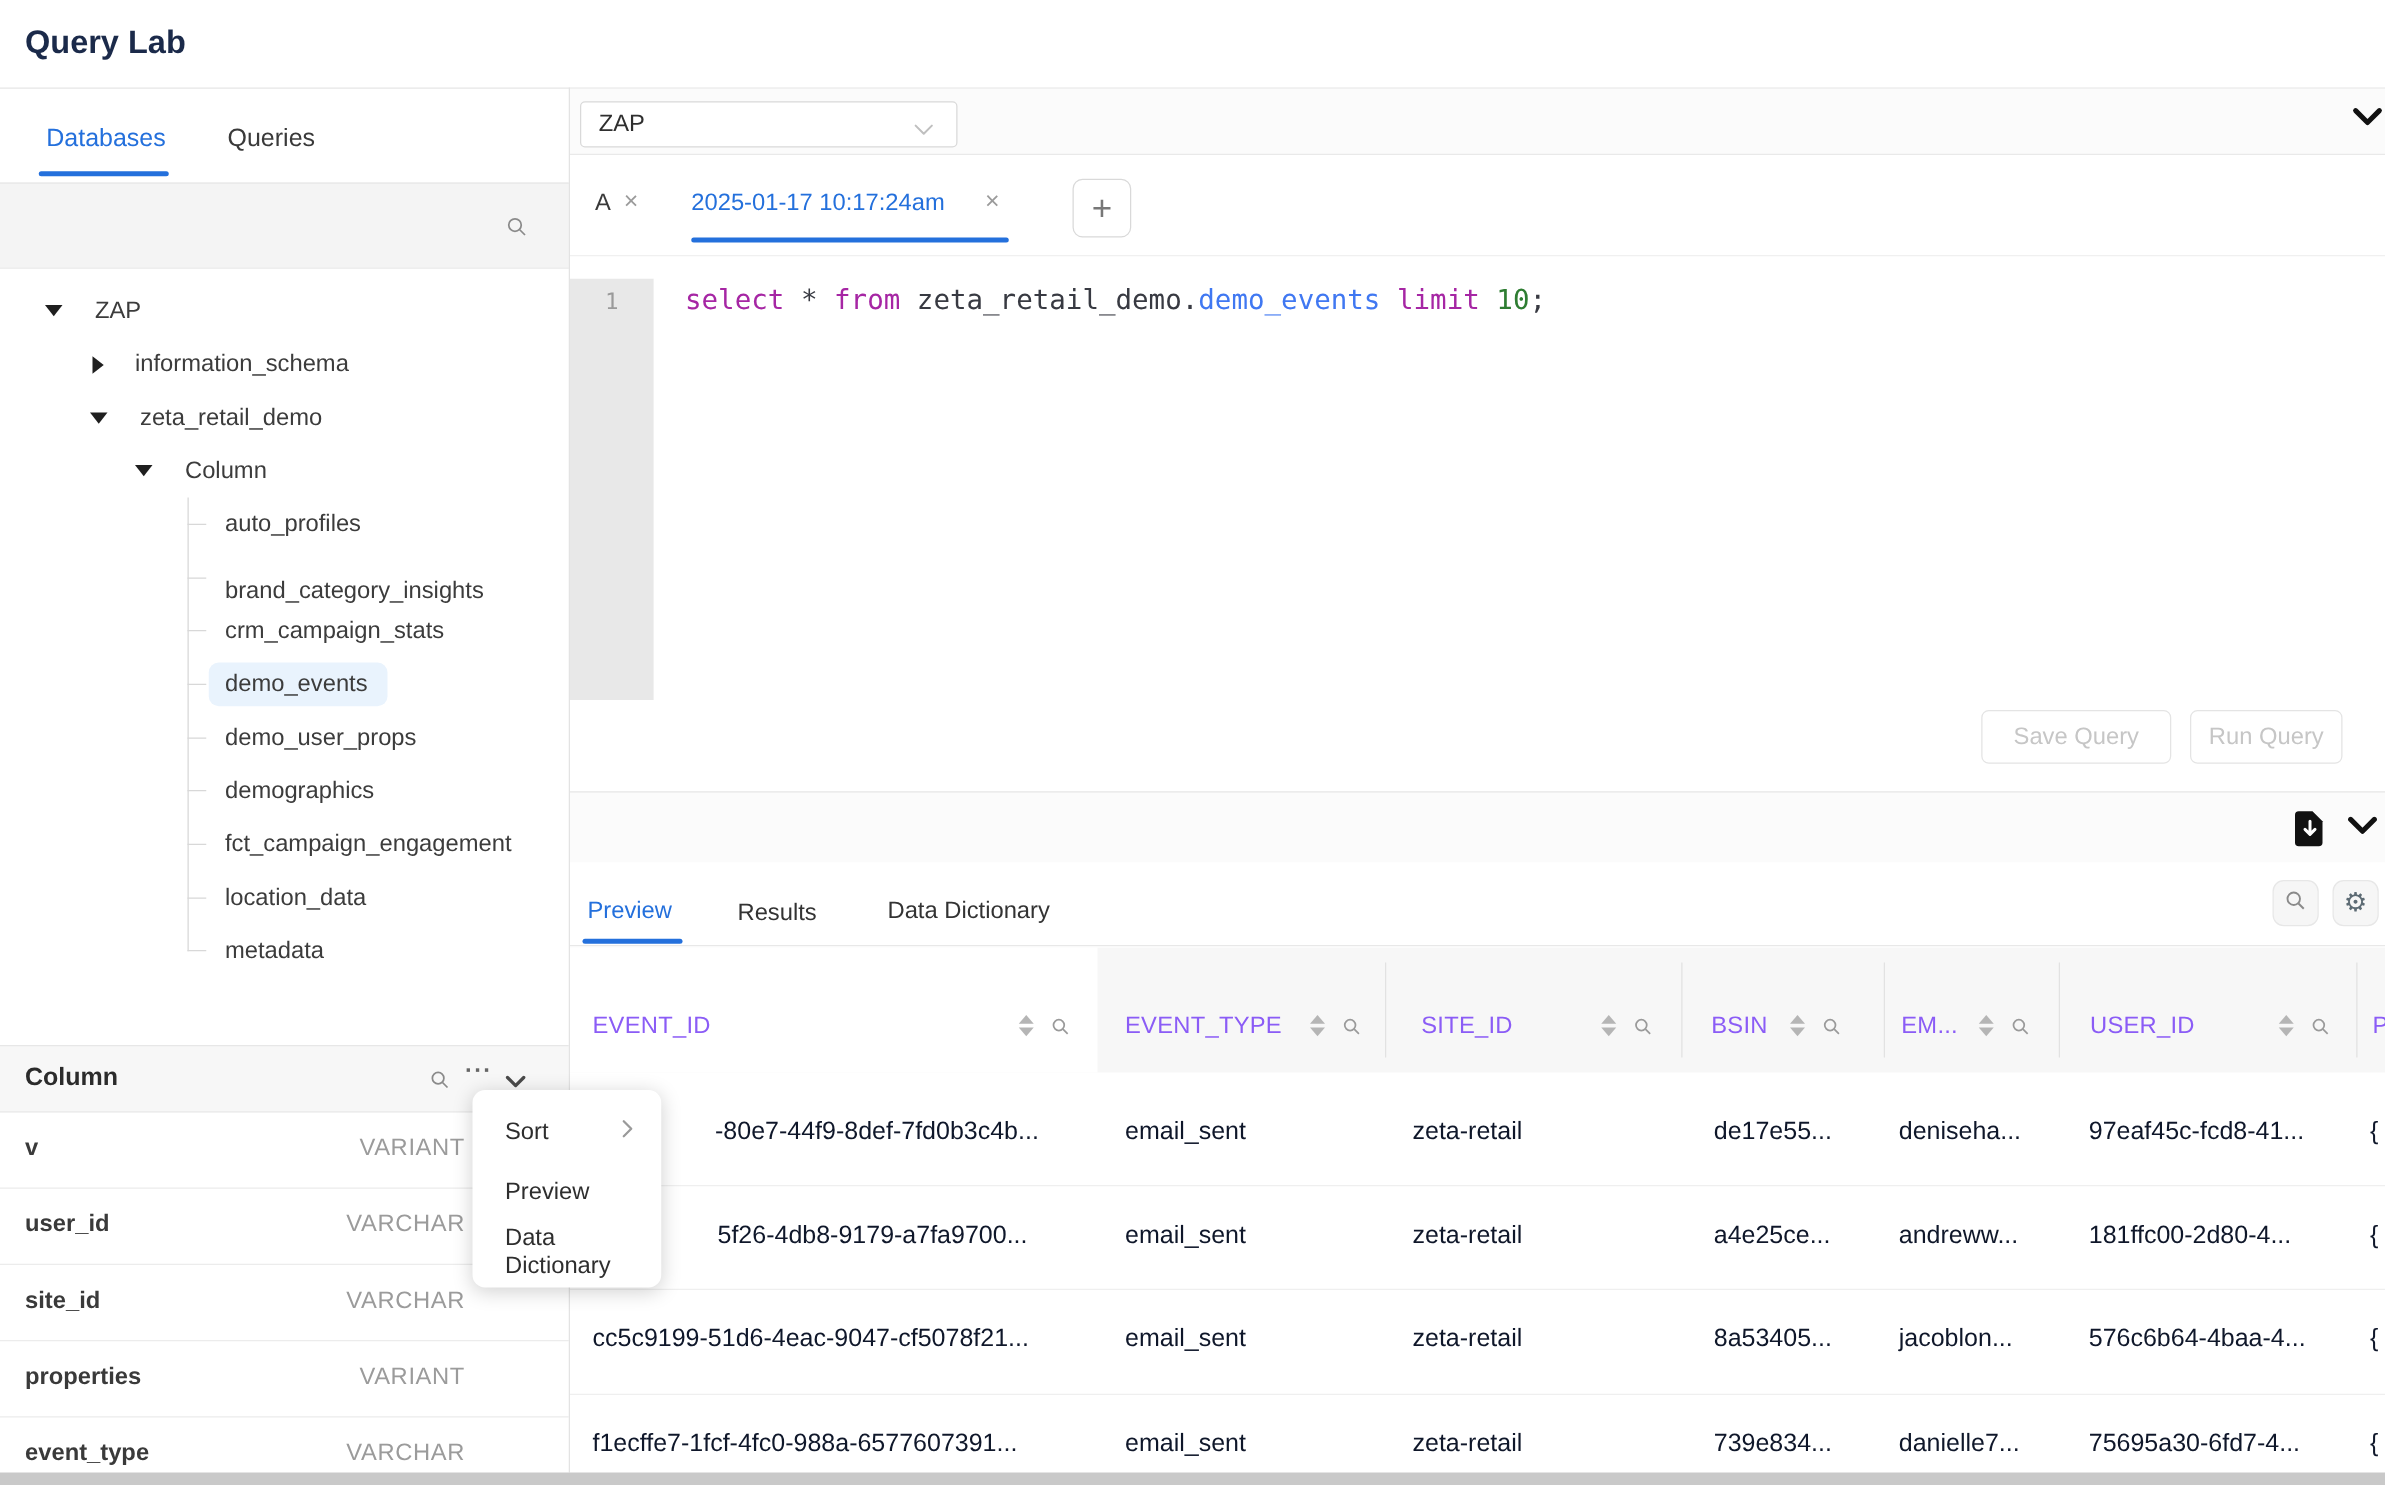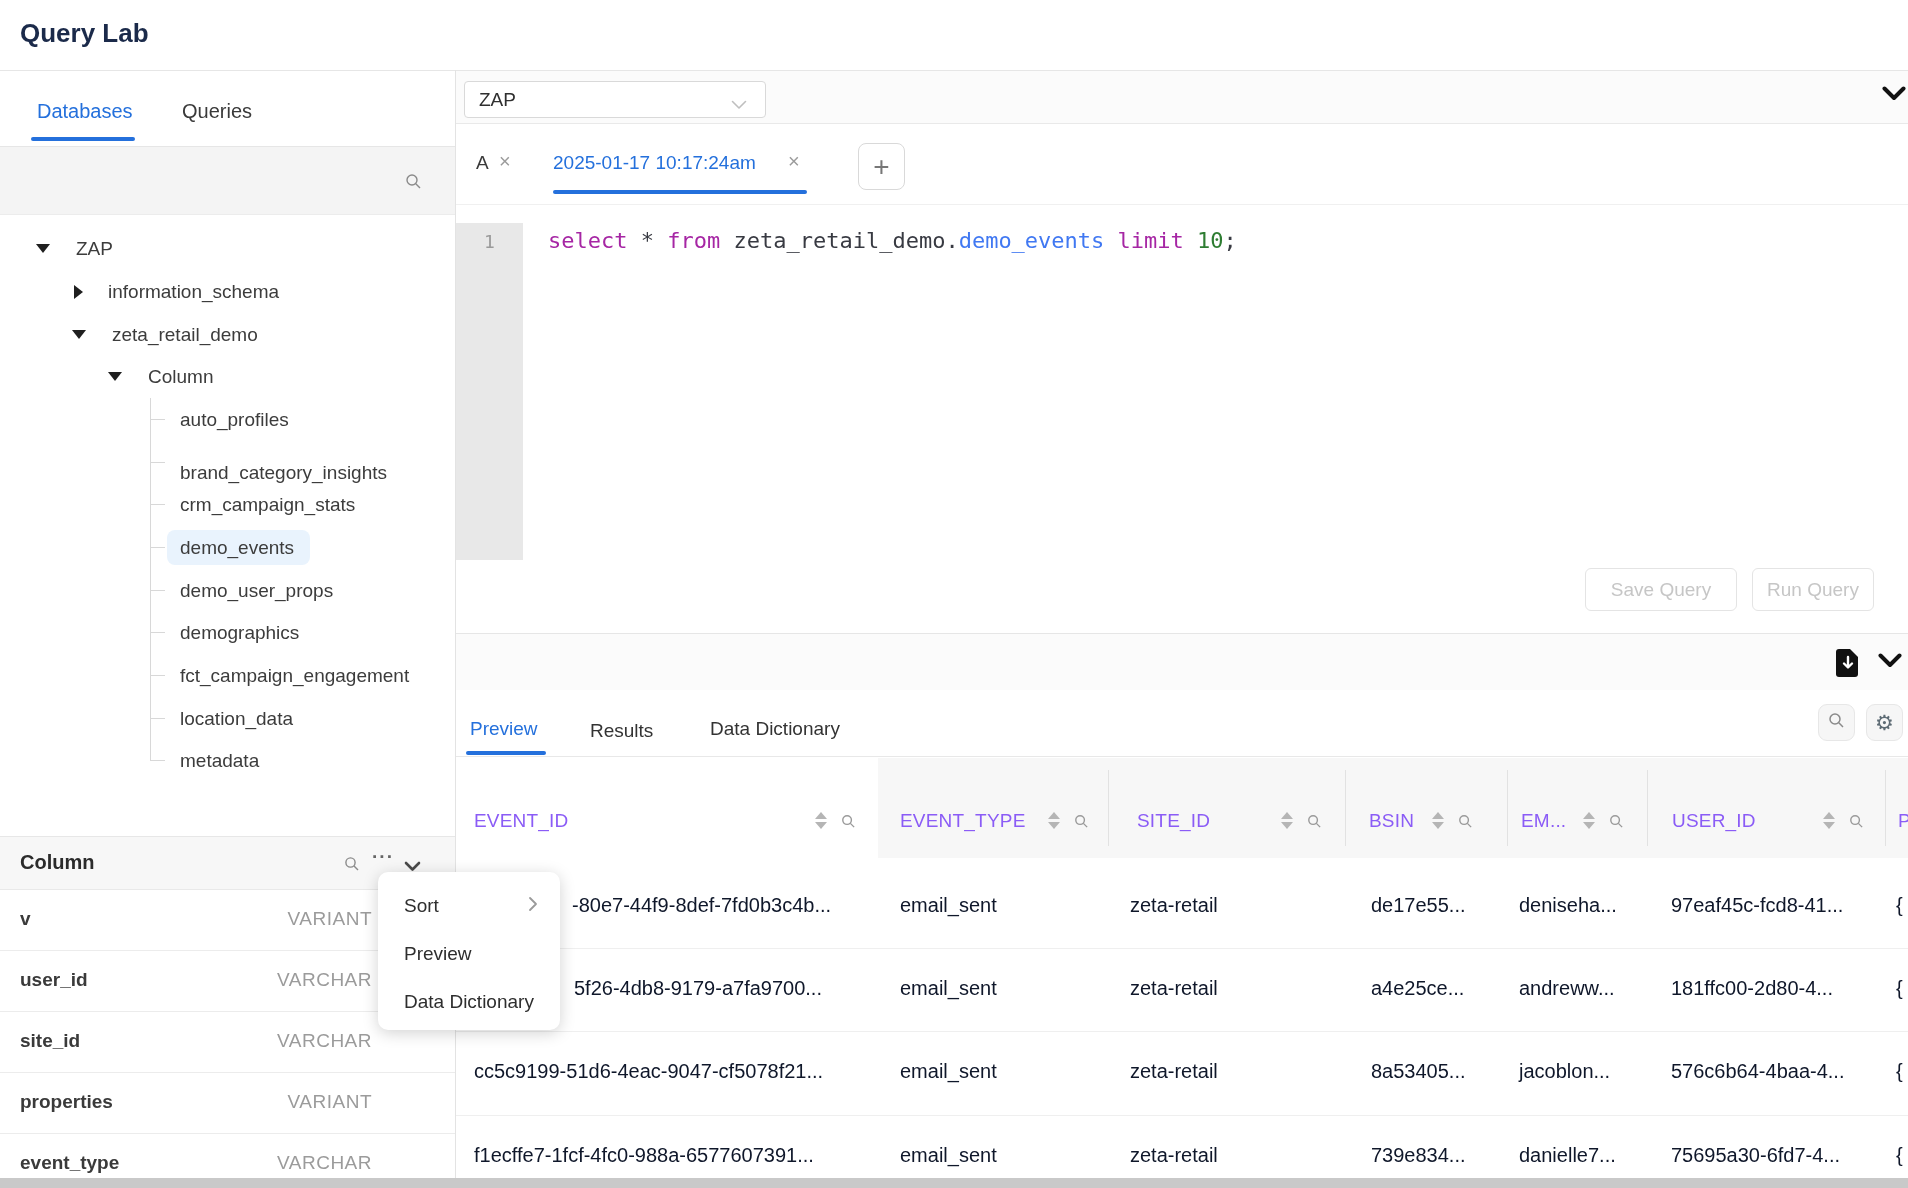--- a/index.html
+++ b/index.html
@@ -365,21 +365,21 @@
     <span class="abs cell" style="left:444px; top:28px;">email_sent</span>
     <span class="abs cell" style="left:674px; top:28px;">zeta-retail</span>
     <span class="abs cell" style="left:915px; top:28px;">739e834...</span>
     <span class="abs cell" style="left:1063px; top:28px;">danielle7...</span>
     <span class="abs cell" style="left:1215px; top:28px;">75695a30-6fd7-4...</span>
     <span class="abs cell clip" style="left:1440px; top:28px; width:12px;">{</span>
   </div>
 
   <div class="abs scrollbar-h" style="left:0; top:1178px; width:1908px; height:10px;"></div>
 
-  <div class="abs ctx-menu" style="left:378px; top:872px; width:182px; height:158px;">
+  <div class="abs ctx-menu" style="left:378px; top:872px; width:151px; height:158px;">
     <div class="ctx-item">
       <span>Sort</span>
       <span class="grow"></span>
       <span>
         <svg width="10" height="16" viewBox="0 0 10 16">
             <polyline points="2,2 8,8 2,14" fill="none" stroke="#9a9a9a" stroke-width="1.8" stroke-linecap="round" stroke-linejoin="round"></polyline>
           </svg>
       </span>
     </div>
     <div class="ctx-item">

